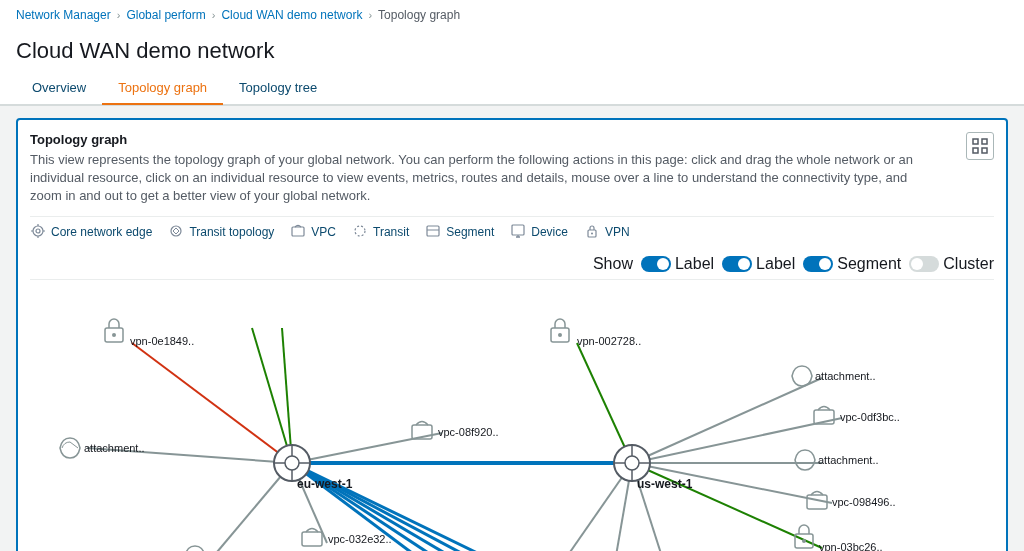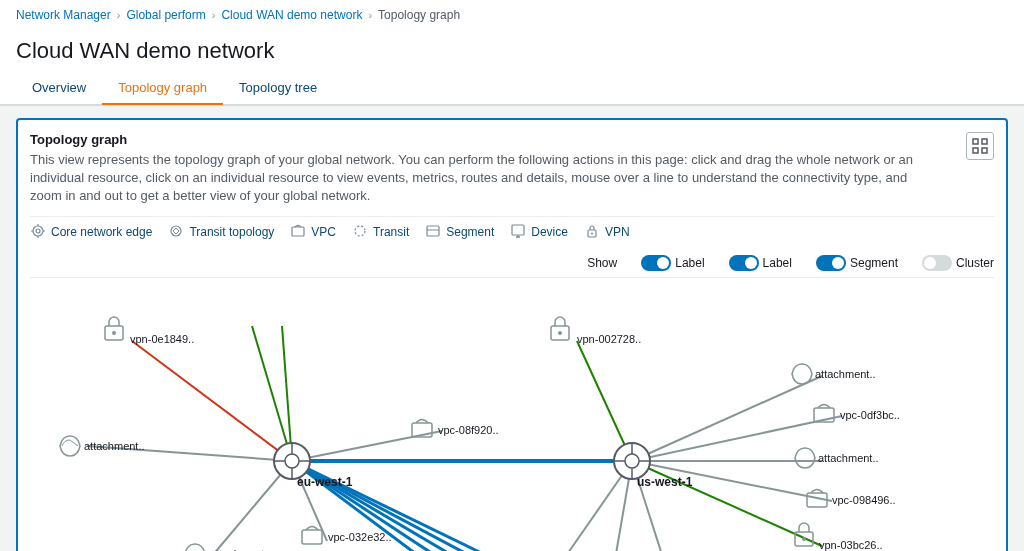--- a/index.html
+++ b/index.html
@@ -47,21 +47,21 @@
     .grid-btn svg { width: 16px; height: 16px; }
 
     .legend-bar {
       display: flex; align-items: center; gap: 16px;
       border-top: 1px solid #eaeded; border-bottom: 1px solid #eaeded;
       padding: 6px 0; margin-bottom: 8px; flex-wrap: wrap;
     }
     .legend-item { display: flex; align-items: flex-end; gap: 5px; font-size: 12px; color: #0c4a6e; }
     .legend-icon { width: 16px; height: 16px; display: flex; align-items: center; justify-content: center; }
 
-    .show-controls { display: flex; align-items: center; gap: 24px; margin-left: auto; font-size: 12px; }
+    .show-controls { display: flex; align-items: center; gap: 8px; margin-left: auto; font-size: 16px; }
     .toggle-group { display: flex; align-items: center; gap: 4px; }
     .toggle {
       width: 30px; height: 16px; border-radius: 8px; background: #0073bb;
       position: relative; cursor: pointer; display: inline-block;
     }
     .toggle::after {
       content: ''; position: absolute; width: 12px; height: 12px;
       border-radius: 50%; background: #fff; top: 2px; right: 2px;
       transition: left 0.2s;
     }

